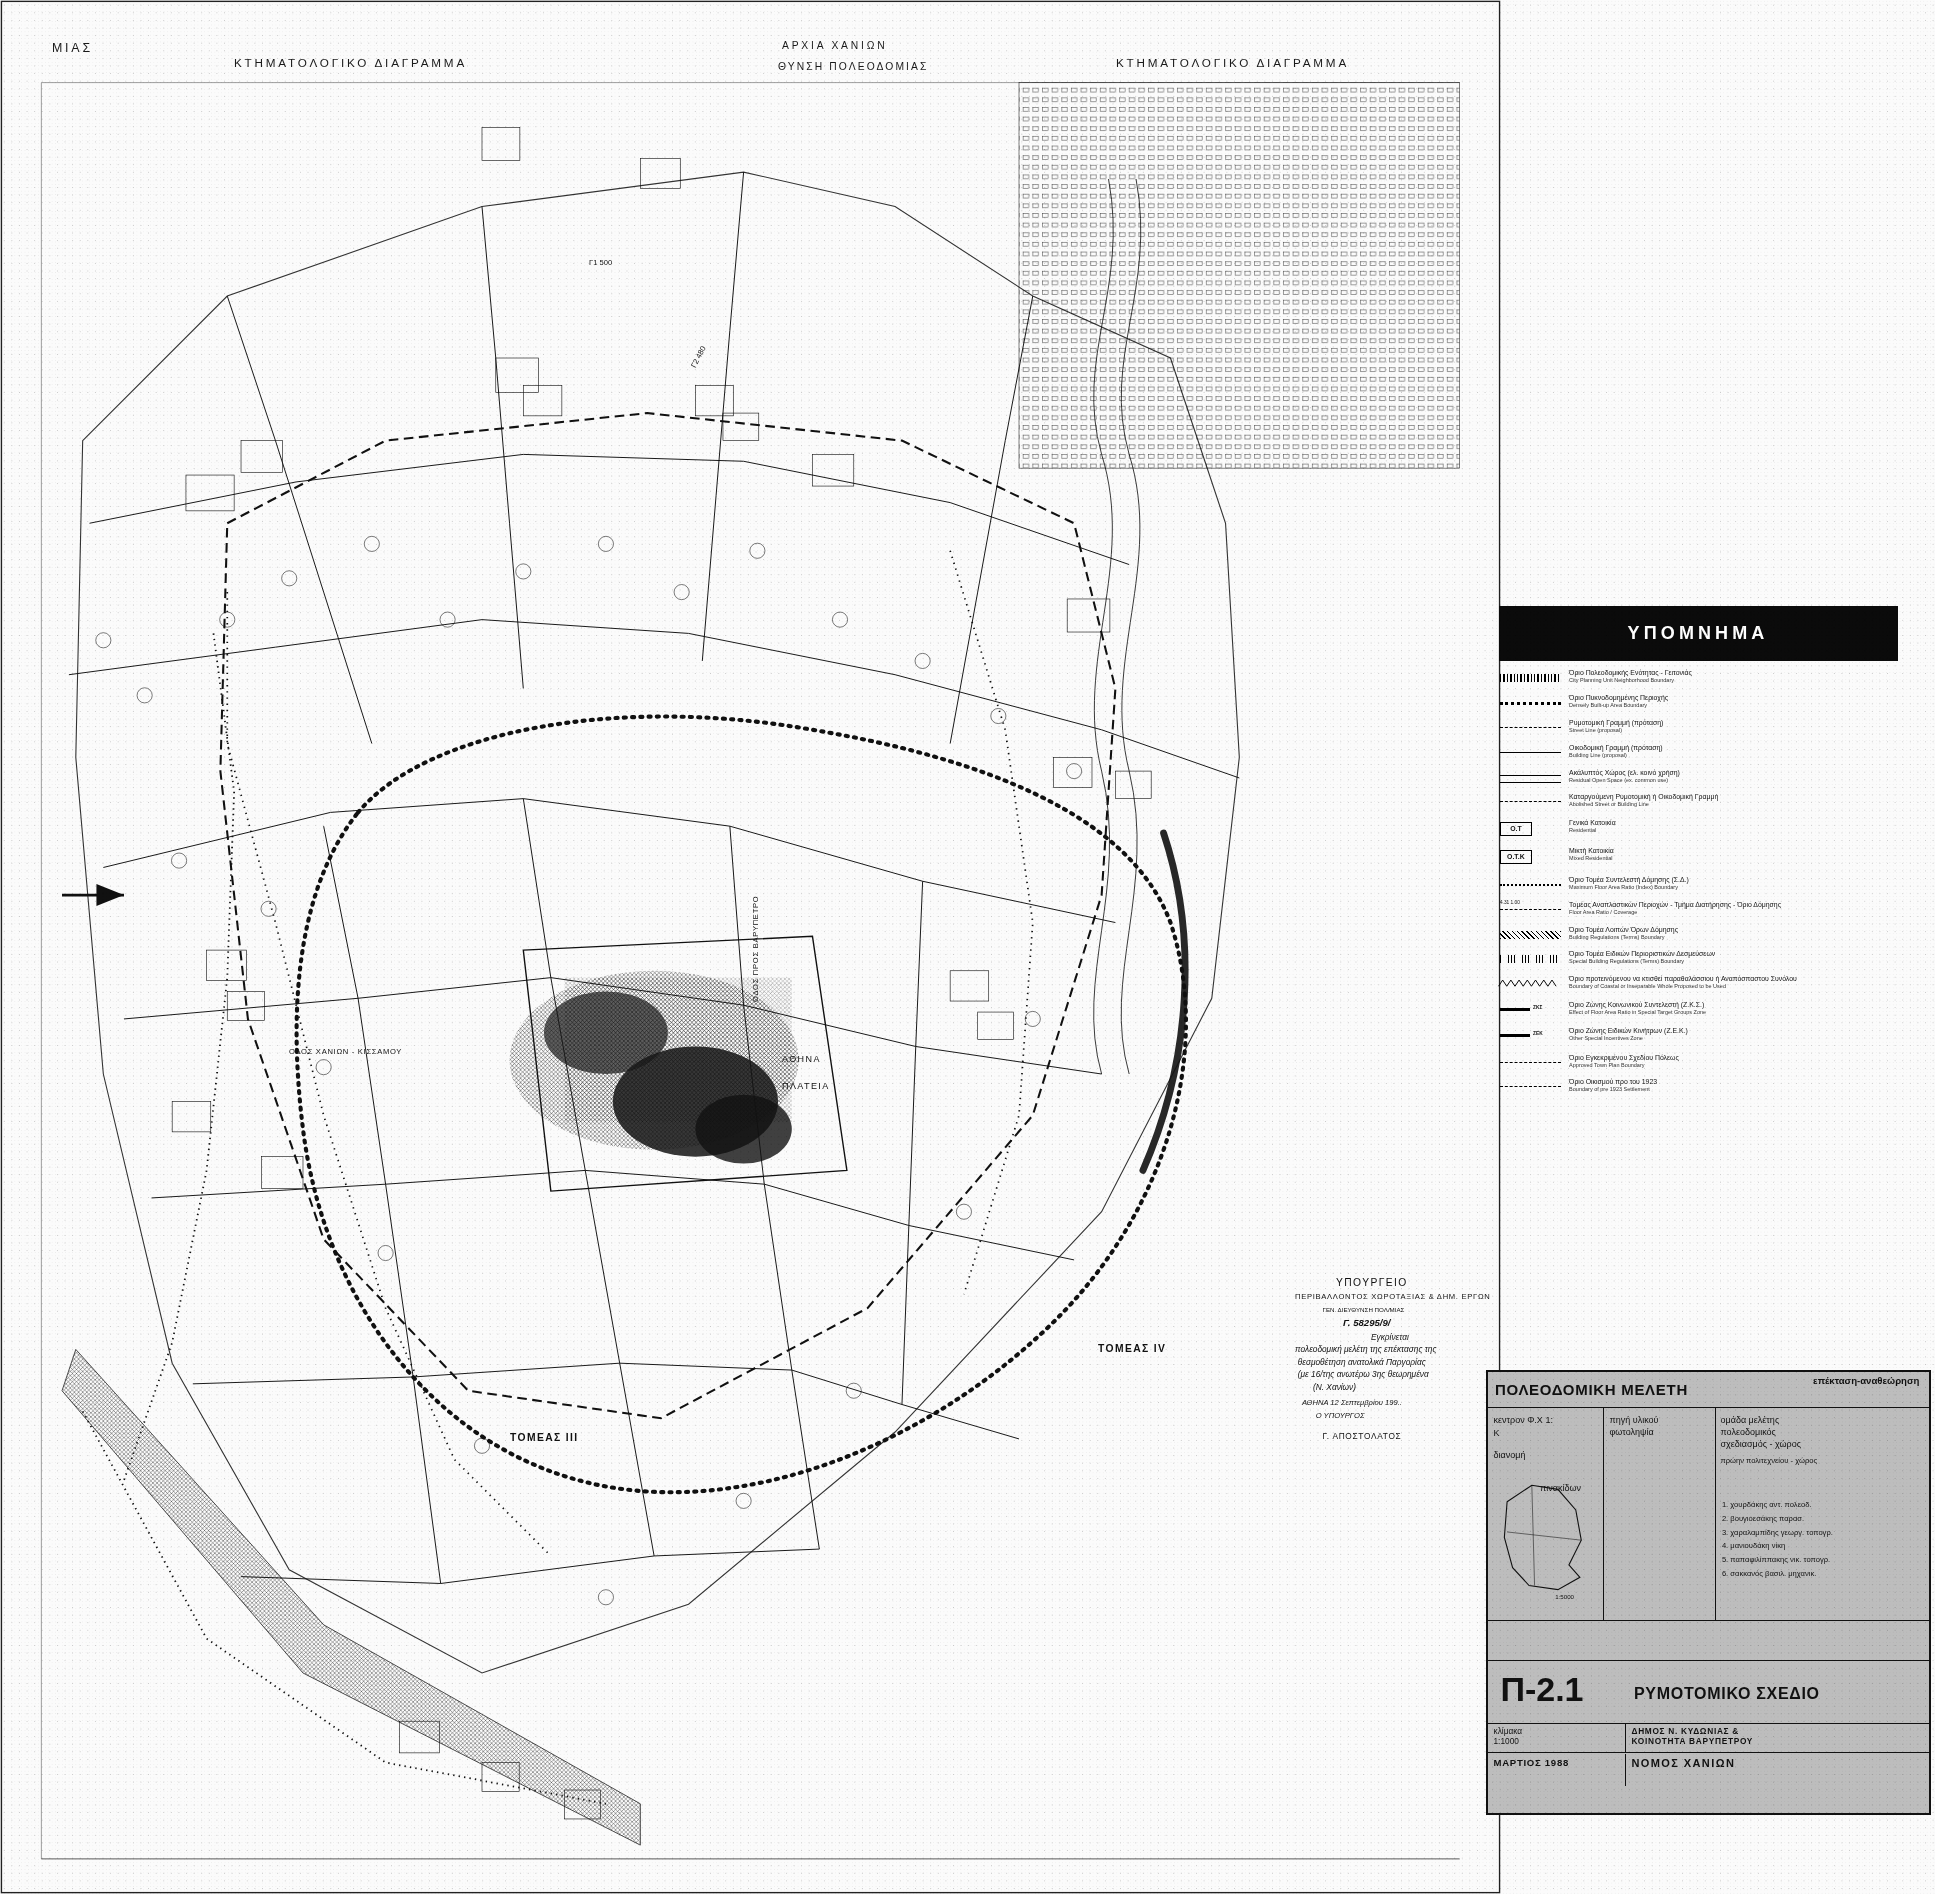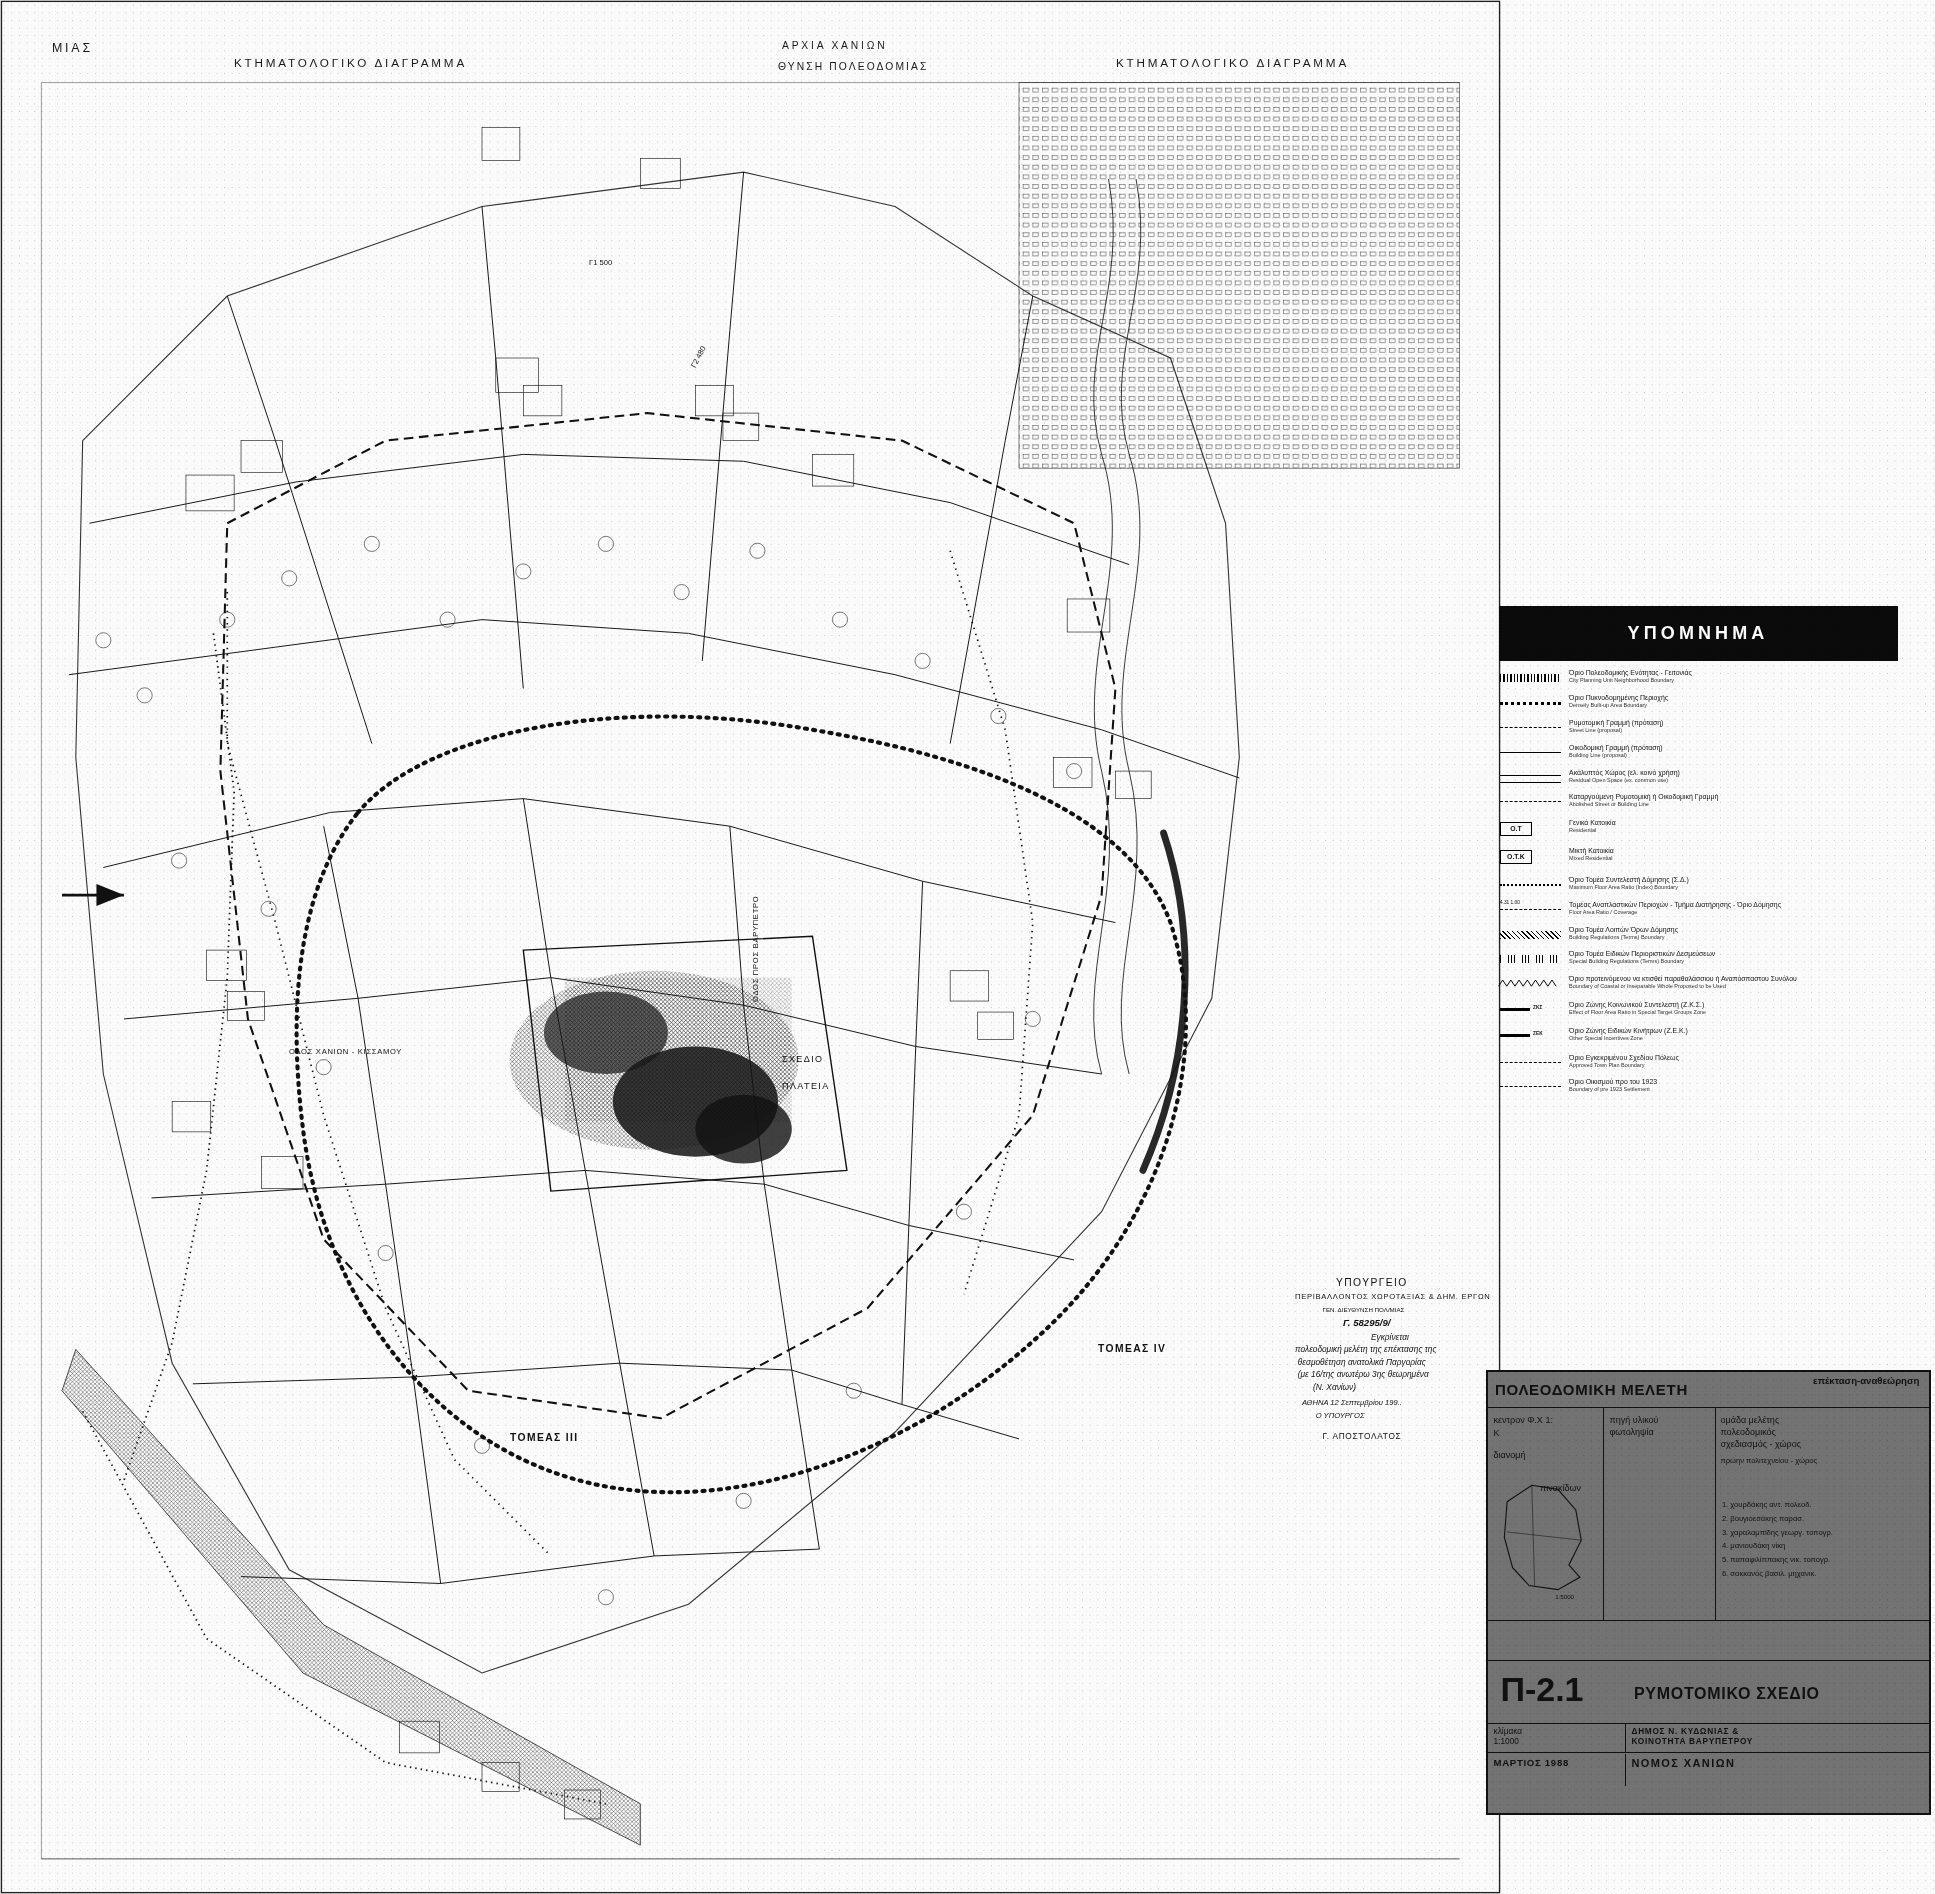--- a/index.html
+++ b/index.html
@@ -50,21 +50,21 @@
   .sym-box{position:absolute;left:2.8px;top:0;width:30px;height:12.4px;border:1px solid #000;
       font-size:6.9px;display:flex;align-items:center;justify-content:center;font-weight:700;}
 
   
   #stamp{position:absolute;left:1295px;top:1277px;width:207px;height:179px;}
   #stamp .s-l{position:absolute;white-space:nowrap;}
 
   
   #titleblock{
     position:absolute;left:1486px;top:1370px;width:441px;height:441px;
-    border:2.1px solid #111;background:#737373;
+    border:2.1px solid #111;background:#c4b5fd;
   }
   #titleblock .tb-hdr{
     position:absolute;left:0;top:0;width:100%;height:36px;border-bottom:1.4px solid #111;
     display:flex;align-items:center;padding-left:6.9px;box-sizing:border-box;
   }
   .tb-main-title{font-size:15px;font-weight:700;letter-spacing:0.7px;}
   .tb-sub-title{position:absolute;right:9.6px;top:2.8px;font-size:9.6px;font-weight:700;}
   .tb-col{position:absolute;top:36px;height:212px;border-right:1.4px solid #111;box-sizing:border-box;}
   #tb-c1{left:0;width:116px;}
   #tb-c2{left:116px;width:112px;}
@@ -253,21 +253,21 @@
     </g>
 
     <g stroke="#111" stroke-width="1">
       <path d="M60 2700 L2120 2700" fill="none"></path>
     </g>
   </svg>
   </div>
 
   <div class="mtxt" style="left:589px;top:258px;">Γ1 500</div>
   <div class="mtxt" style="left:689px;top:365px;transform:rotate(-62deg);transform-origin:left top;">Γ2 480</div>
-  <div class="mtxt" style="left:782px;top:1054px;letter-spacing:1.4px;font-size:9px;">ΣΧΕΔΙΟ</div>
+  <div class="mtxt" style="left:782px;top:1054px;letter-spacing:1.4px;font-size:9px;">ΑΘΗΝΑ</div>
   <div class="mtxt" style="left:782px;top:1081px;letter-spacing:1.4px;font-size:9px;">ΠΛΑΤΕΙΑ</div>
   <div class="mtxt" style="left:289px;top:1047px;font-size:7.6px;letter-spacing:0.7px;">ΟΔΟΣ  ΧΑΝΙΩΝ - ΚΙΣΣΑΜΟΥ</div>
   <div class="mtxt rot" style="left:751px;top:1002px;transform:rotate(-90deg);font-size:7.6px;letter-spacing:0.7px;">ΟΔΟΣ ΠΡΟΣ ΒΑΡΥΠΕΤΡΟ</div>
   <div class="mtxt sector" style="left:510px;top:1432px;">ΤΟΜΕΑΣ III</div>
   <div class="mtxt sector" style="left:1098px;top:1343px;">ΤΟΜΕΑΣ IV</div>
 
   <div id="legend">
     <div class="lg-title">ΥΠΟΜΝΗΜΑ</div>
 
     <div class="lg-row" style="top:63px;">

